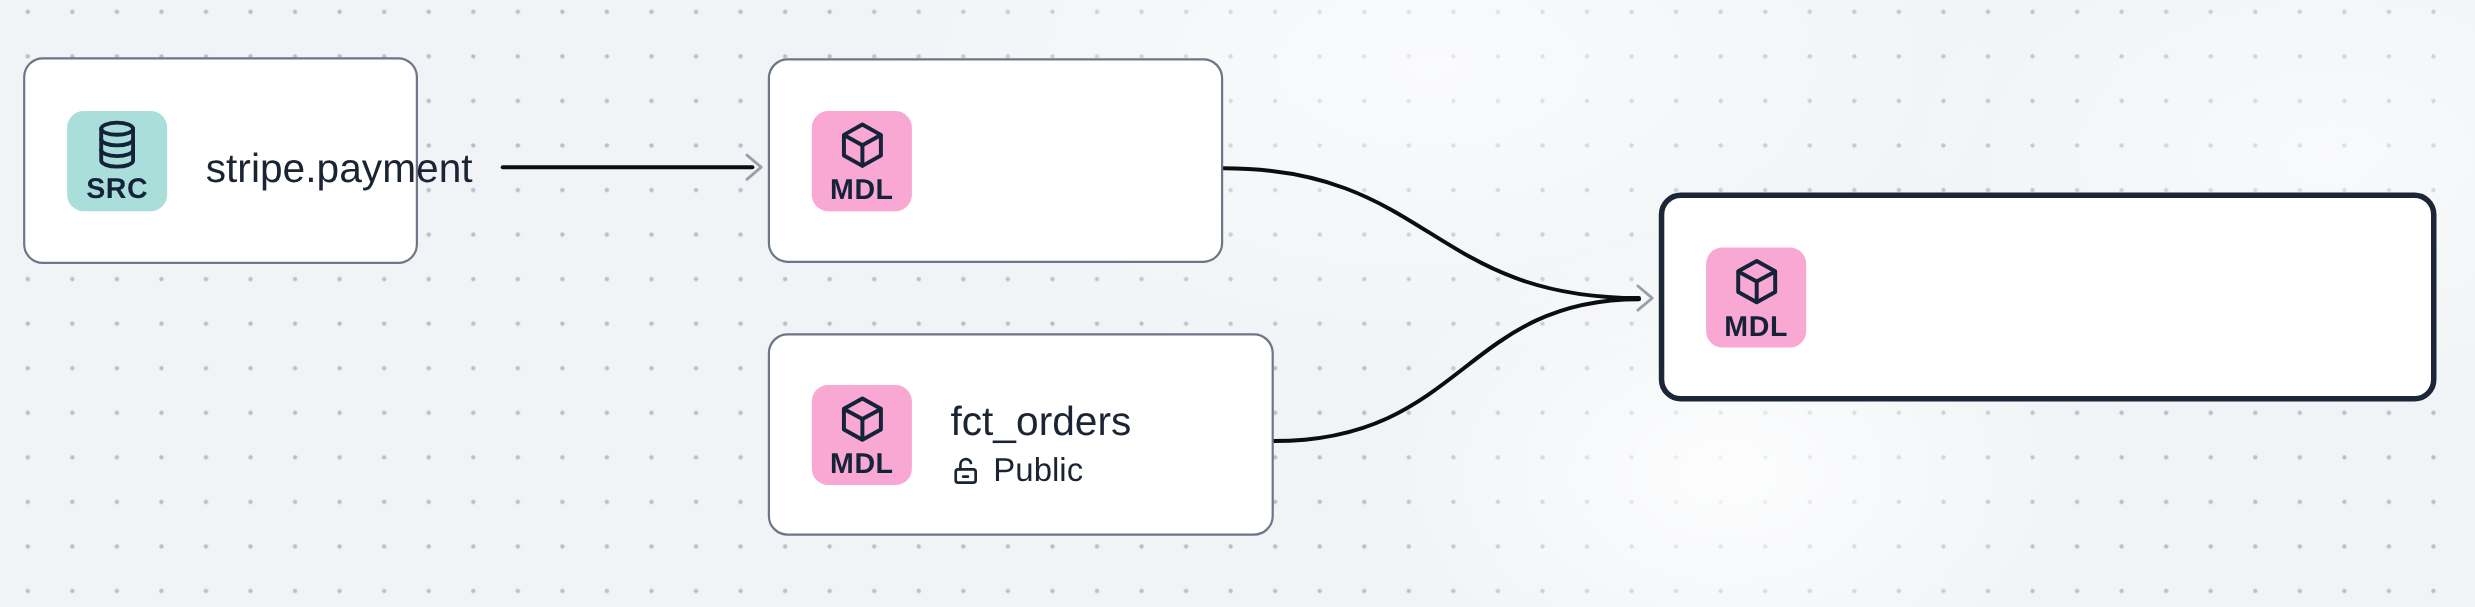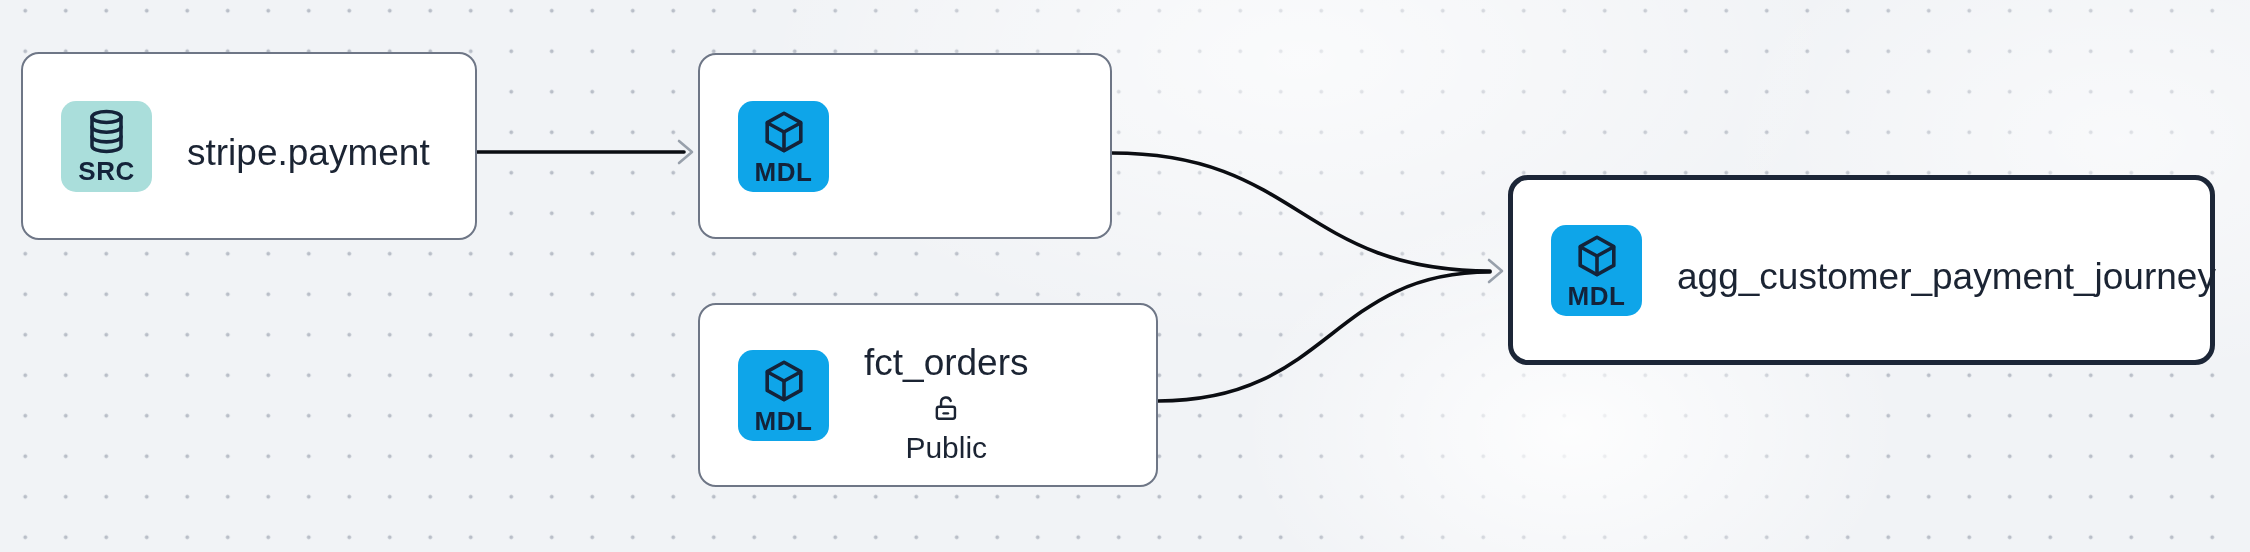--- a/index.html
+++ b/index.html
@@ -39,37 +39,37 @@
   .node.selected{
     border:5px solid #1c2637;
     border-radius:20px;
   }
   .badge{
     width:91px;height:91px;border-radius:15px;
     display:flex;flex-direction:column;align-items:center;justify-content:center;
     flex:0 0 auto;gap:1px;
   }
   .badge.src{background:#aadedb;}
-  .badge.mdl{background:#0ea5e9;}
+  .badge.mdl{background:#f9a8d4;}
   .badge .badge-label{
     font-size:26px;font-weight:600;letter-spacing:0.5px;
     color:#14233a;line-height:1;margin-top:2px;
   }
   .badge svg{display:block;}
   .node-label{
     font-size:37px;font-weight:500;color:#1b2433;line-height:1.15;
     white-space:nowrap;
     margin-top:15px;
   }
   .label-block{display:flex;flex-direction:column;gap:9px;justify-content:center;}
-  .sub-row{display:flex;align-items:center;gap:10px;flex-direction:column;}
+  .sub-row{display:flex;align-items:center;gap:10px;}
   .sub-label{font-size:30px;font-weight:400;color:#1b2433;line-height:1;}
 
   
-  #node-stripe-payment{left:21px;top:52px;width:456px;height:188px;}
+  #node-stripe-payment{left:21px;top:52px;width:359px;height:188px;}
   #node-stg-payments{left:698px;top:53px;width:414px;height:186px;}
   #node-fct-orders{left:698px;top:303px;width:460px;height:184px;}
   #node-agg{left:1508px;top:175px;width:707px;height:190px;}
 </style>
 </head>
 <body>
 
 <div class="canvas">
 
   <div class="glow"></div>
@@ -130,16 +130,15 @@
 
   <div class="node selected" id="node-agg">
     <div class="badge mdl">
       <svg width="48" height="48" viewBox="0 0 24 24" fill="none" stroke="#14233a" stroke-width="1.8" stroke-linecap="round" stroke-linejoin="round">
         <path d="M12 2.6 20.4 7.3v9.4L12 21.4 3.6 16.7V7.3Z"></path>
         <path d="M3.8 7.5 12 12l8.2-4.5"></path>
         <path d="M12 12v9.2"></path>
       </svg>
       <span class="badge-label">MDL</span>
     </div>
-    <span class="node-label">agg_customer_payment_journey</span>
   </div>
 
 </div>
 
 </body></html>

